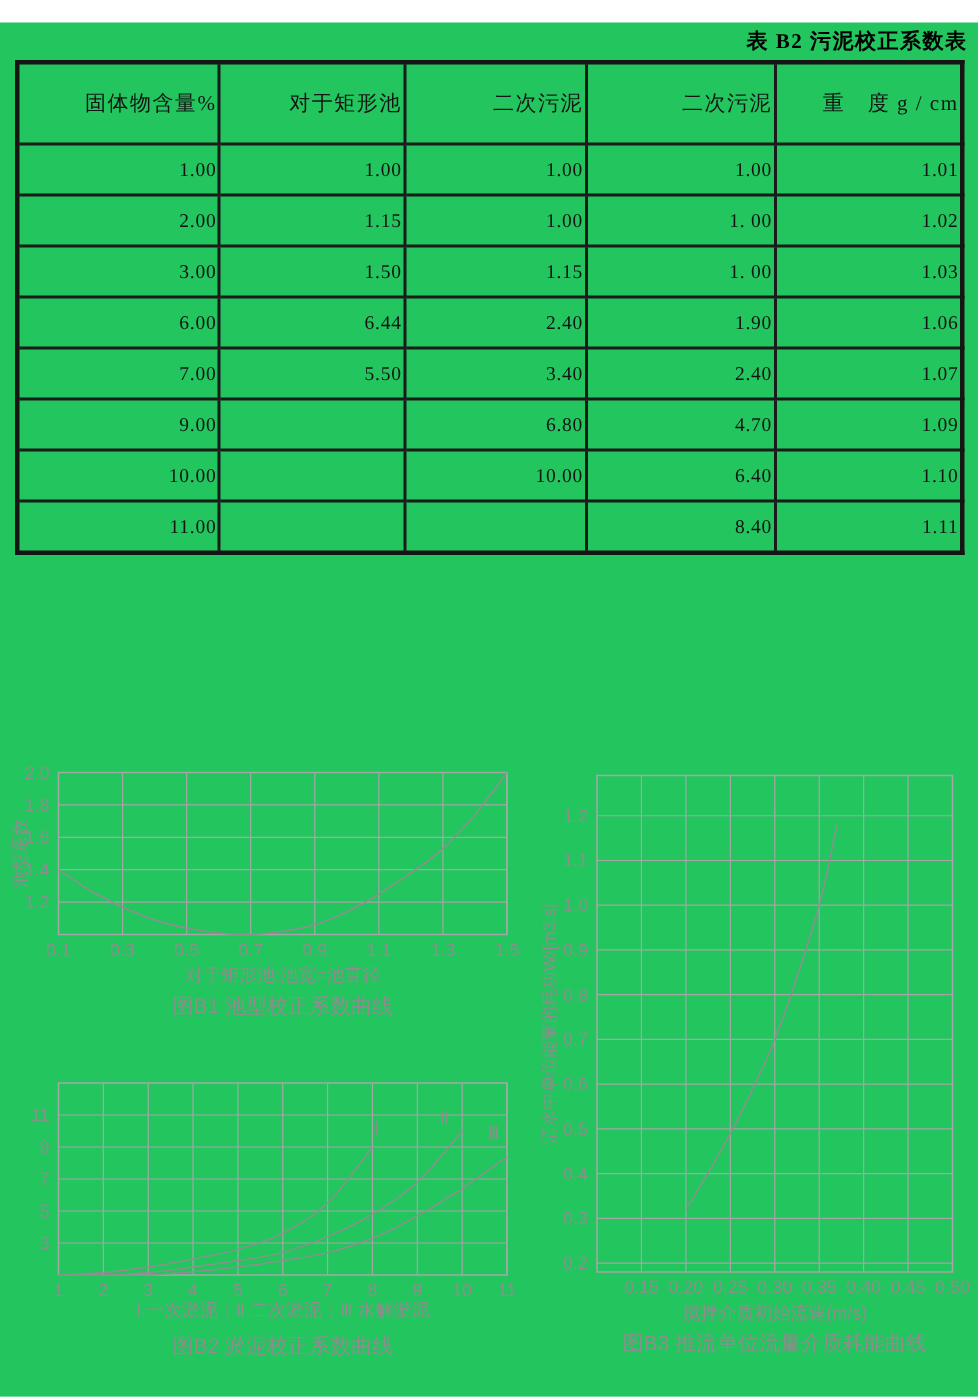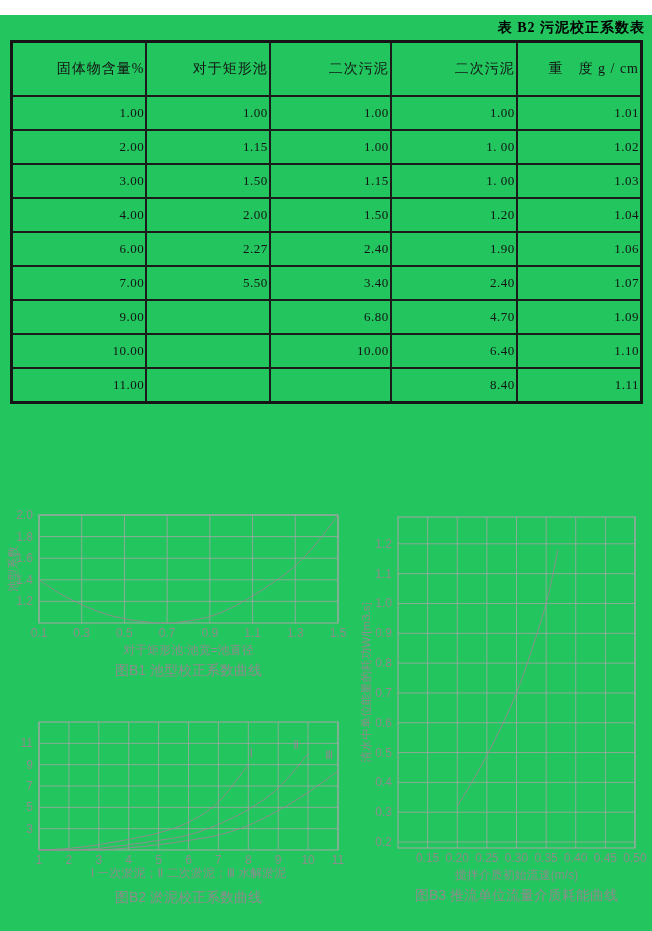--- a/index.html
+++ b/index.html
@@ -55,29 +55,22 @@
           <td>1.02</td>
         </tr>
         <tr>
           <td>3.00</td>
           <td>1.50</td>
           <td>1.15</td>
           <td>1. 00</td>
           <td>1.03</td>
         </tr>
         <tr>
-          <td>4.00</td>
-          <td>2.00</td>
-          <td>1.50</td>
-          <td>1.20</td>
-          <td>1.04</td>
-        </tr>
-        <tr>
           <td>6.00</td>
-          <td>2.27</td>
+          <td>6.44</td>
           <td>2.40</td>
           <td>1.90</td>
           <td>1.06</td>
         </tr>
         <tr>
           <td>7.00</td>
           <td>5.50</td>
           <td>3.40</td>
           <td>2.40</td>
           <td>1.07</td>

